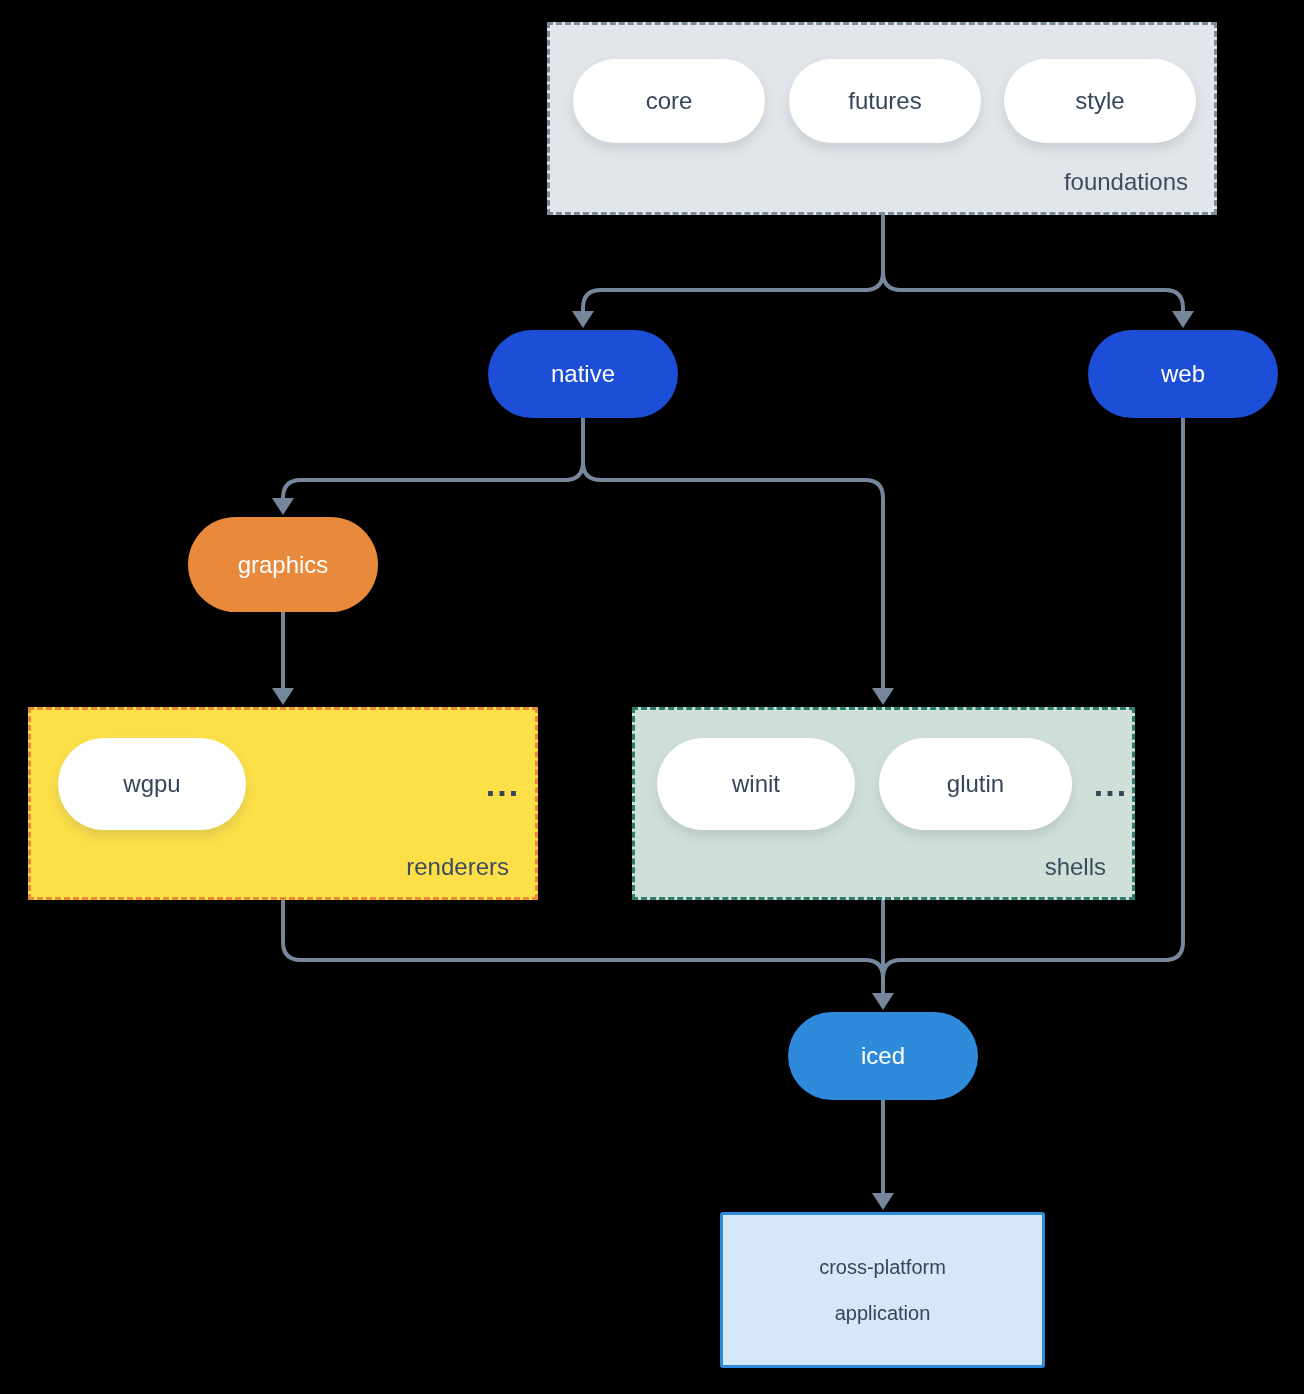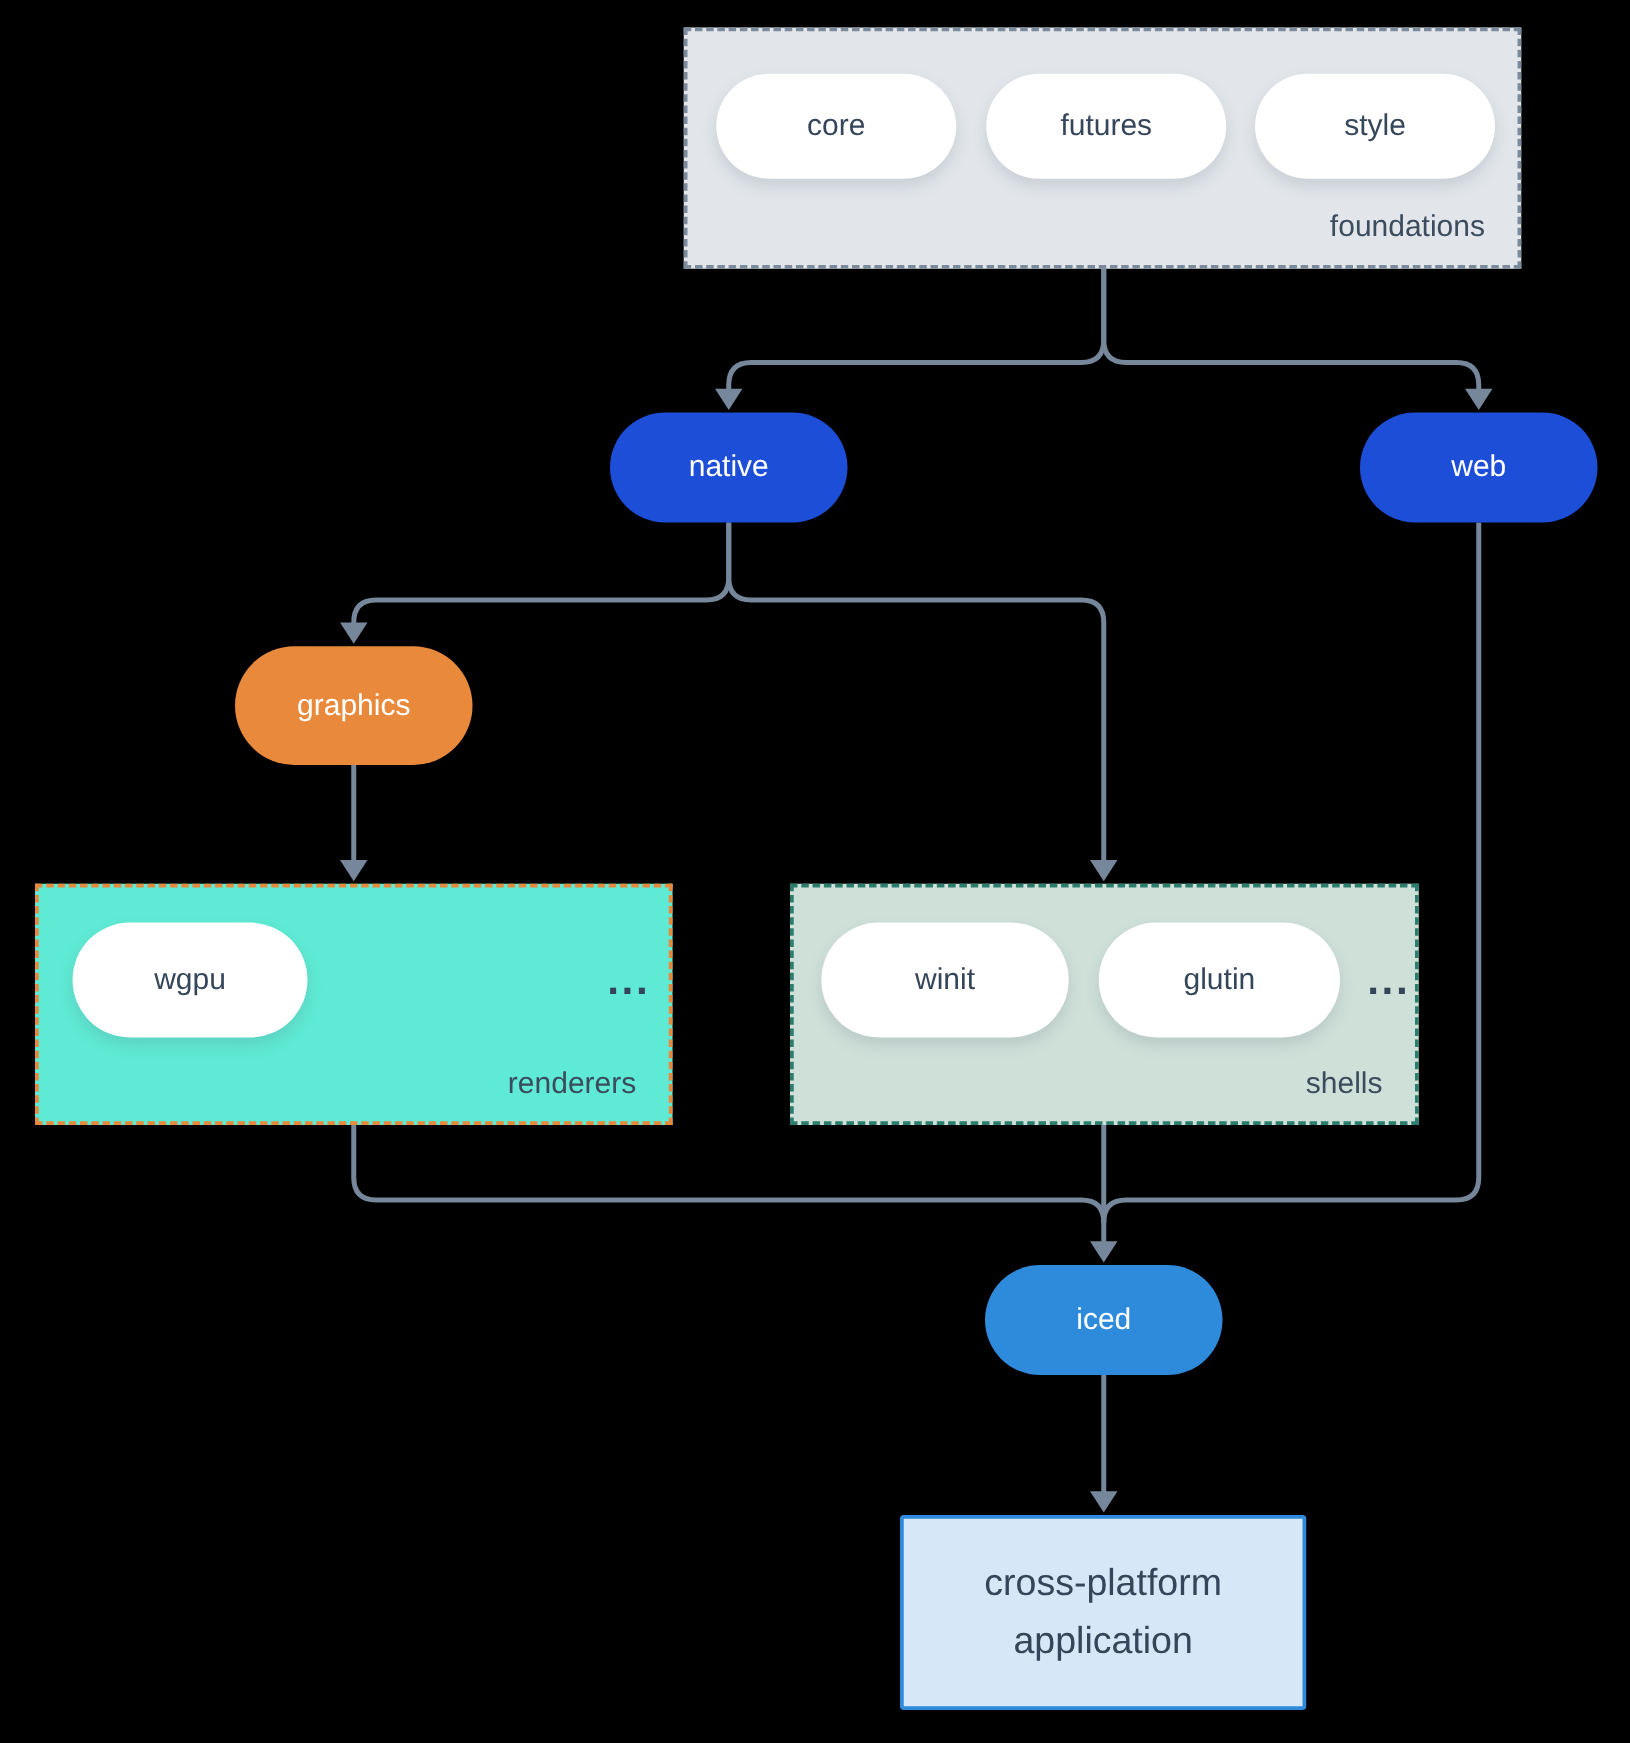--- a/index.html
+++ b/index.html
@@ -14,21 +14,21 @@
 
   
   .group{position:absolute;box-sizing:border-box;}
   .group-label{
     position:absolute;right:26px;bottom:16px;
     font-size:24px;color:#3c4c5e;
   }
   .g-foundations{left:547px;top:22px;width:670px;height:193px;
     background:#e2e6ea;border:3px dashed #7b8b9c;}
   .g-renderers{left:28px;top:707px;width:510px;height:193px;
-    background:#5eead4;border:3px dashed #e8893c;}
+    background:#fde047;border:3px dashed #e8893c;}
   .g-shells{left:632px;top:707px;width:503px;height:193px;
     background:#cfe0d9;border:3px dashed #2b7d6d;}
 
   
   .pill{
     position:absolute;display:flex;align-items:center;justify-content:center;
     border-radius:999px;font-size:24px;
   }
   .pill-white{
     background:#ffffff;color:#36465a;
@@ -63,21 +63,21 @@
   .p-web     {left:1088px;top:330px;width:190px;height:88px;}
   .p-graphics{left:188px;top:517px;width:190px;height:95px;}
   .p-iced    {left:788px;top:1012px;width:190px;height:88px;}
 
   
   .app-box{
     position:absolute;left:720px;top:1212px;width:325px;height:156px;
     box-sizing:border-box;background:#d6e7f8;border:3px solid #2e8bdb;
     border-radius:3px;
     display:flex;flex-direction:column;align-items:center;justify-content:center;
-    color:#36465a;font-size:30px;line-height:46px;
+    color:#36465a;font-size:20px;line-height:46px;
   }
 </style>
 </head>
 <body>
 
 <div class="canvas">
 
   <svg class="edges" viewBox="0 0 1304 1394" xmlns="http://www.w3.org/2000/svg">
     <g stroke="#76879b" stroke-width="4" fill="none">
       <path d="M883,215 V272 Q883,290 865,290 H601 Q583,290 583,308 V315"></path>

